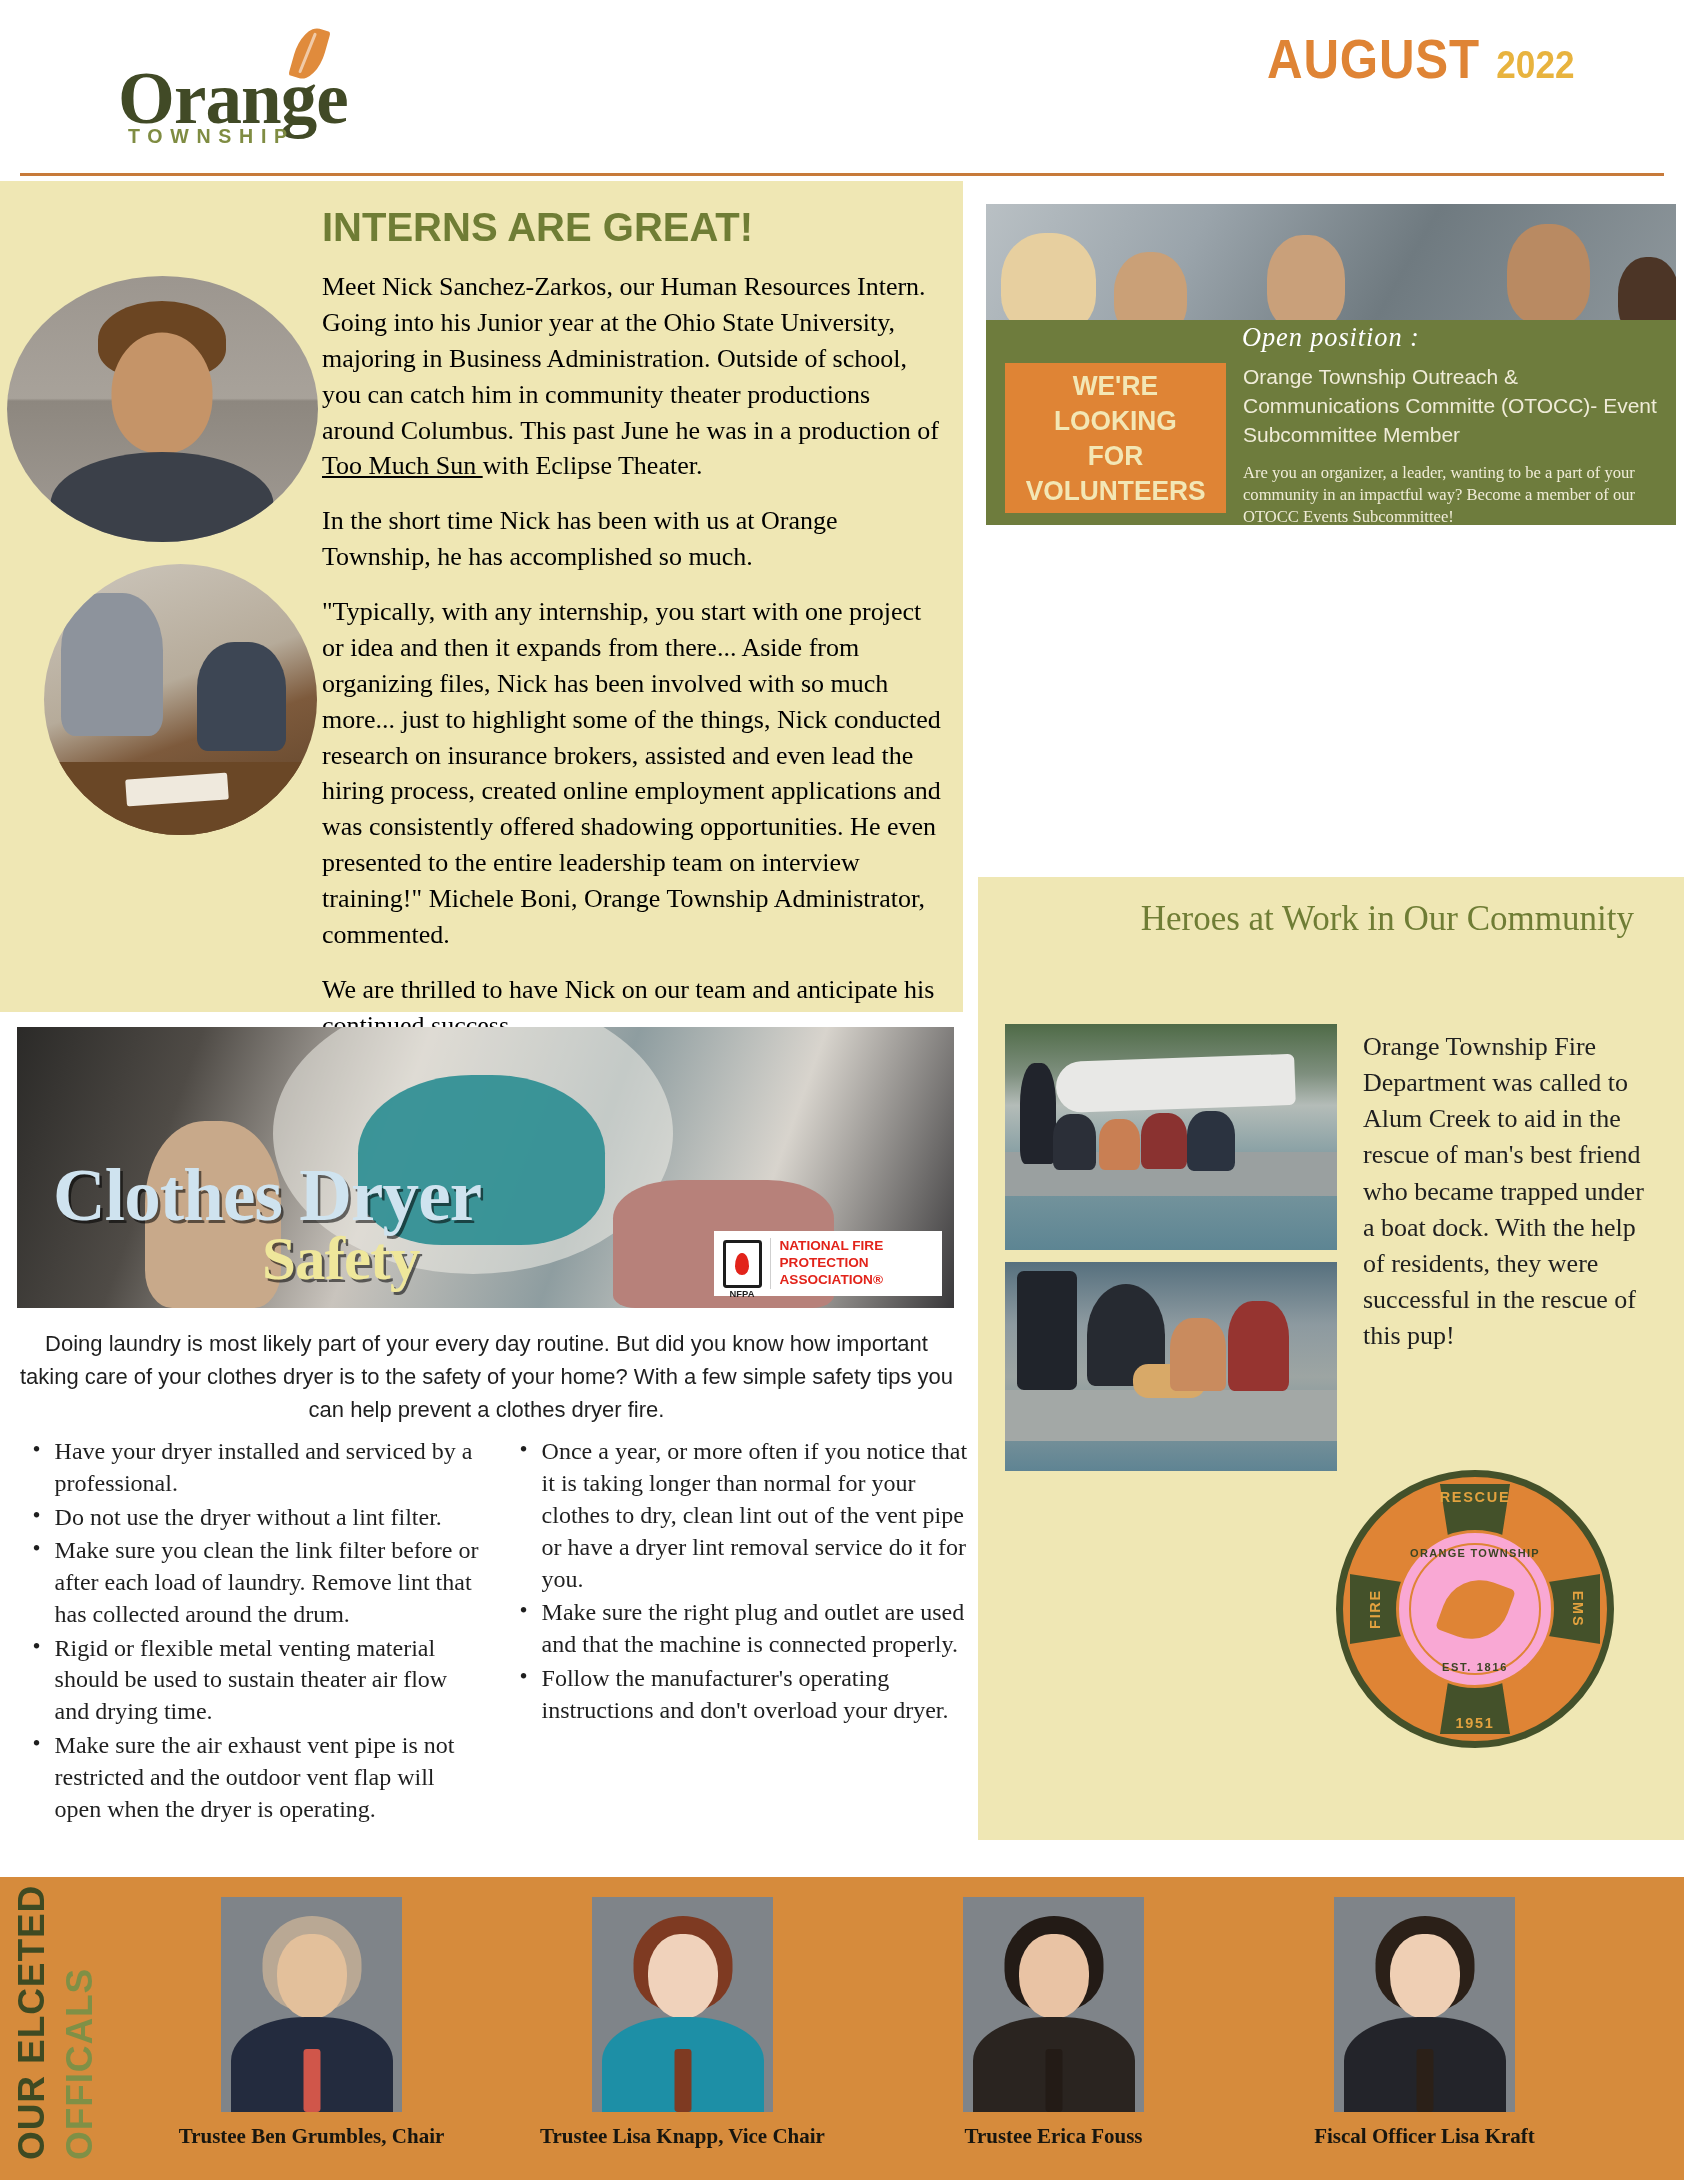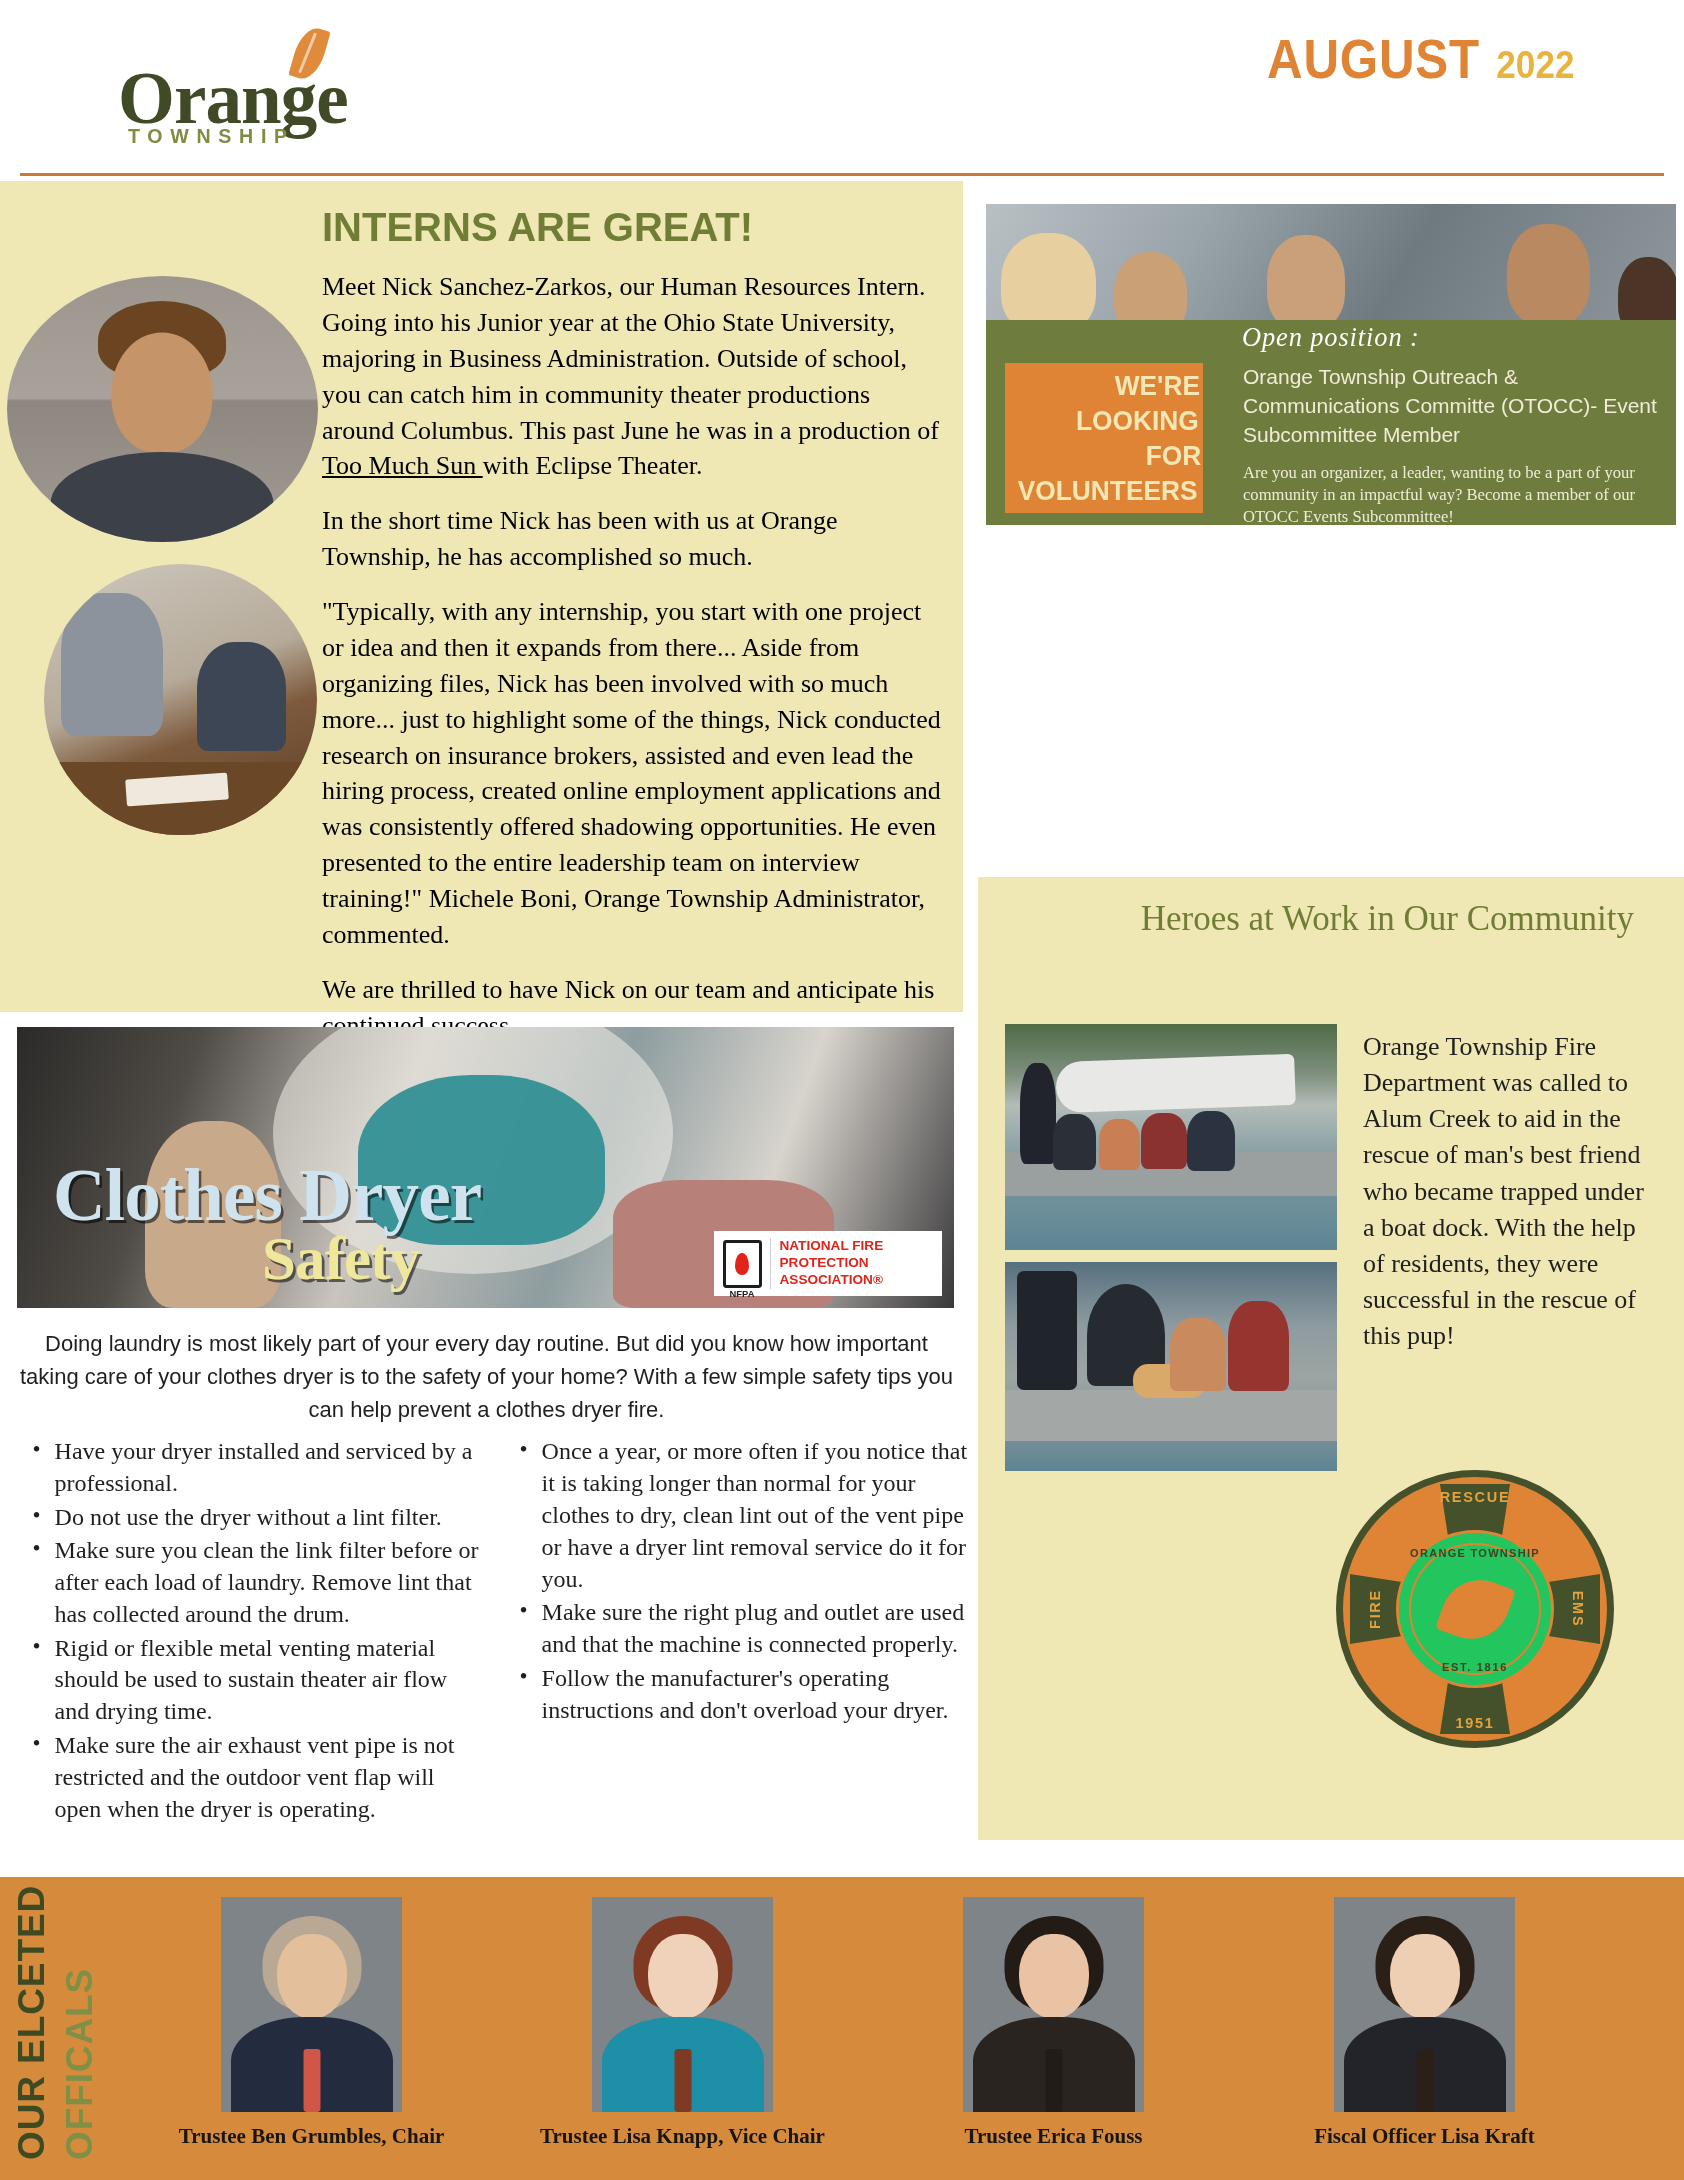--- a/index.html
+++ b/index.html
@@ -142,23 +142,23 @@
   .vol-main {
     position: absolute; left: 0; top: 116px; width: 690px; height: 205px;
     background: #6e7c3d;
   }
   .vol-openpos {
     position: absolute; left: 256px; top: 1.7px; width: 392px;
     font-family: "Liberation Serif", serif; font-style: italic;
     font-size: 26.4px; color: #ffffff; letter-spacing: 0.9px;
   }
   .vol-box {
-    position: absolute; left: 19px; top: 43px; width: 198px; height: 150px;
+    position: absolute; left: 19px; top: 43px; width: 221px; height: 150px;
     background: #df8435;
-    display:flex; flex-direction:column; align-items:flex-end; justify-content:center;
+    display:flex; flex-direction:column; align-items:center; justify-content:center;
     gap: 7px;
   }
   .vol-box span {
     font-family: "Liberation Sans", sans-serif;
     font-weight: 700; color: #f3e7b5; font-size: 28px; line-height: 1.0;
     transform: scaleX(0.94); letter-spacing: 0px;
   }
   .vol-right {
     position: absolute; left: 257px; top: 43px; width: 421px;
   }
@@ -232,21 +232,21 @@
   }
   .badge-word { position:absolute; font-family:"Liberation Sans",sans-serif;
     font-weight:700; color:#e3a23f; font-size:14.5px; letter-spacing:1.7px; }
   .bw-rescue { left:50%; top:19px; transform:translateX(-50%); }
   .bw-1951   { left:50%; bottom:17px; transform:translateX(-50%); }
   .bw-fire   { left:19px; top:50%; transform:translateY(-50%) rotate(-90deg); }
   .bw-ems    { right:17px; top:50%; transform:translateY(-50%) rotate(90deg); }
   .badge-center {
     position:absolute; left:50%; top:50%; transform:translate(-50%,-50%);
     width:158px; height:158px; border-radius:50%;
-    background:#22c55e; border:3.4px solid #df8435;
+    background:#f9a8d4; border:3.4px solid #df8435;
     display:flex; align-items:center; justify-content:center;
   }
   .badge-inner-ring {
     position:absolute; inset:10.2px; border-radius:50%; border:2.6px solid #df8435;
   }
   .badge-leaf {
     width: 63px; height: 63px; background:#df8435;
     border-radius: 62% 8% 62% 8%; transform: rotate(20deg);
   }
   .badge-ct {

